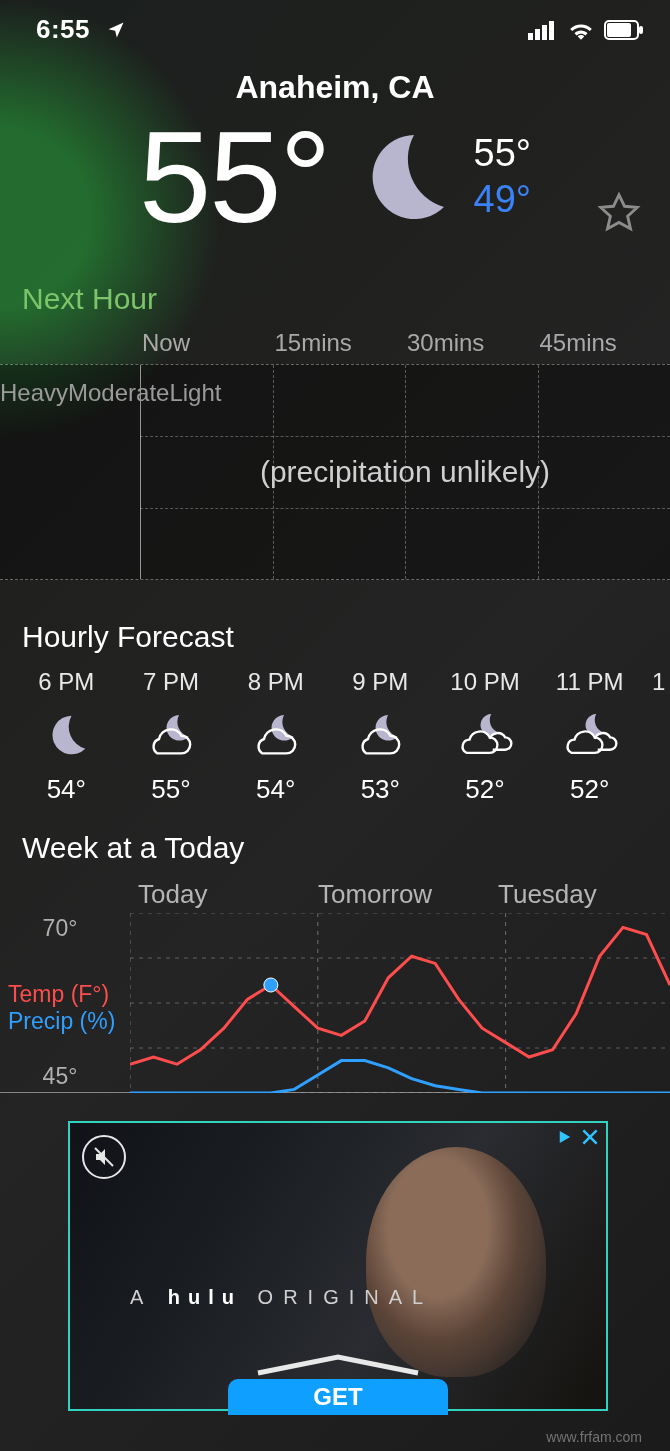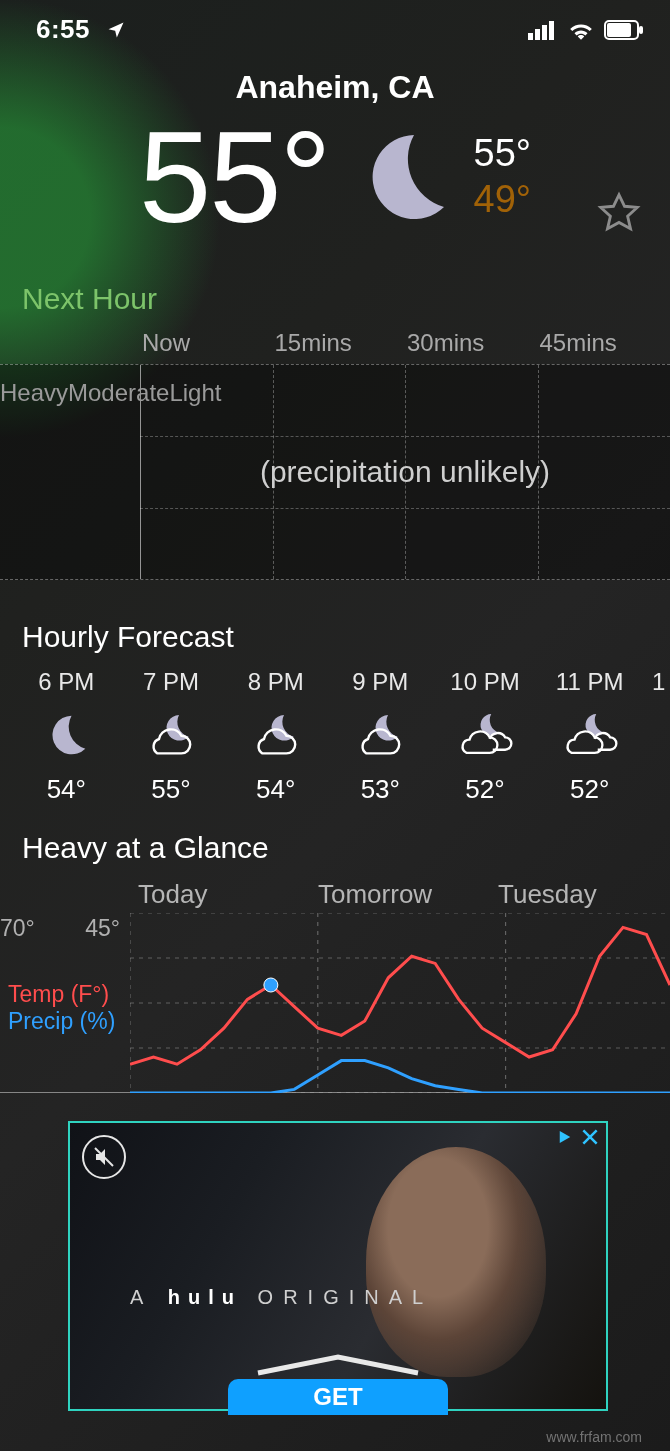--- a/index.html
+++ b/index.html
@@ -29,21 +29,21 @@
   .current {
     display: flex; align-items: center; justify-content: center; gap: 22px;
     margin-top: 6px;
     position: relative;
   }
   .big-temp {
     font-size: 130px; font-weight: 200; line-height: 1; letter-spacing: -2px;
   }
   .hilo { font-size: 38px; font-weight: 400; line-height: 1.2; }
   .hilo .hi { color: #fff; }
-  .hilo .lo { color: #a16207; }
+  .hilo .lo { color: #3b82f6; }
   .star {
     position: absolute; right: 28px; bottom: 6px;
   }
 
   
   .sect-title {
     font-size: 30px; font-weight: 300; padding: 0 34px 8px 22px; margin-top: 40px;
   }
   .next-hour-title { color: #7dc46a; }
 
@@ -99,21 +99,21 @@
   .hr .ic { height: 58px; display:flex; align-items:center; justify-content:center; margin: 10px 0; }
   .hr .tp { font-size: 26px; font-weight: 300; }
 
   
   .week-chart {
     position: relative; margin-top: 6px; height: 180px;
     border-bottom: 1px solid rgba(255,255,255,0.45);
   }
   .wc-yaxis {
     position: absolute; left: 0; top: 0; bottom: 0; width: 130px;
-    display: flex; flex-direction: row; justify-content: space-between;
+    display: flex; flex-direction: column; justify-content: space-between;
     padding: 2px 10px 2px 0; text-align: center;
     color: #b0b0b0; font-size: 23px; font-weight: 300;
   }
   .wc-legend {
     position: absolute; left: 8px; top: 68px;
     font-size: 23px; font-weight: 300;
   }
   .wc-legend .a { color: #ff4d4d; }
   .wc-legend .b { color: #2fa0ff; }
   .wc-day-labels {
@@ -294,21 +294,21 @@
           <path fill="none" stroke="#fff" stroke-width="3" d="M50 46h16a8 8 0 0 0 0-16 11 11 0 0 0-20 2"></path>
         </svg>
       </div>
       <div class="tp">52°</div>
     </div>
     <div class="hr">
       <div class="t" style="text-align:left;padding-left:6px">1</div>
     </div>
   </div>
 
-<div class="sect-title" style="margin-top:26px">Heavy at a Glance</div>
+<div class="sect-title" style="margin-top:26px">Week at a Today</div>
 <div style="height:34px"></div>
 <div class="week-chart">
   <div class="wc-day-labels">
     <span>Today</span>
     <span>Tomorrow</span>
     <span>Tuesday</span>
   </div>
   <div class="wc-yaxis">
     <span>70°</span>
     <span></span>

